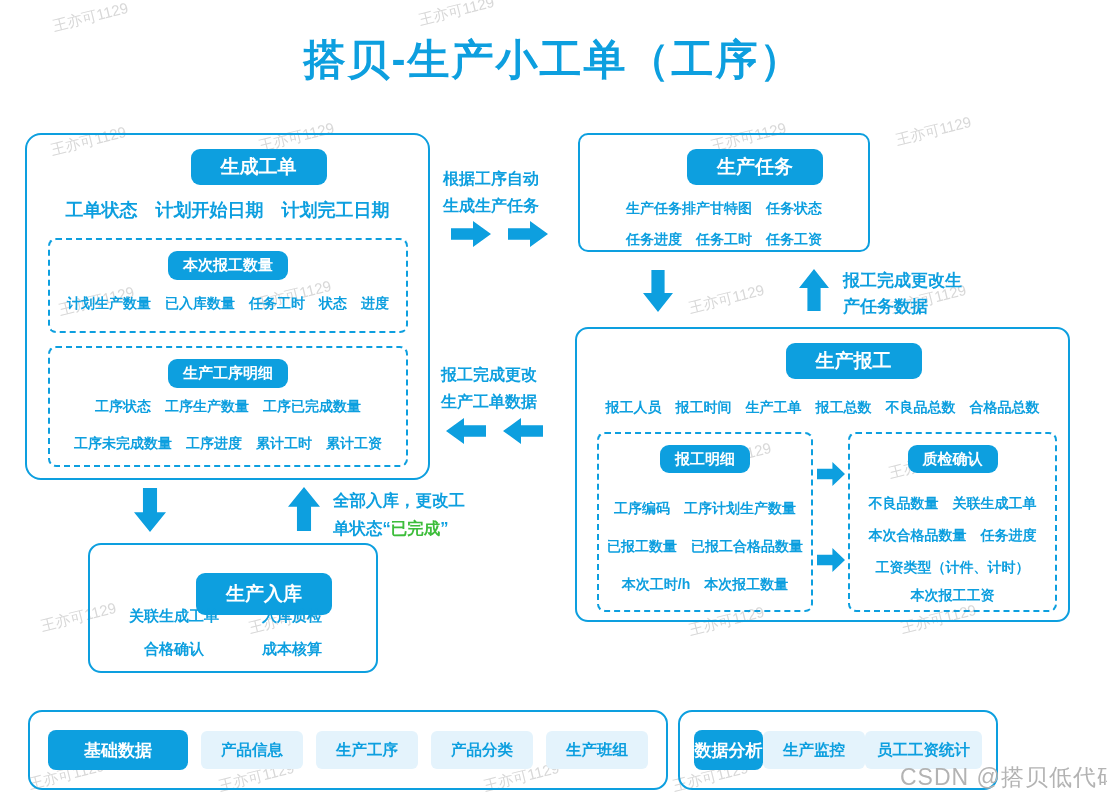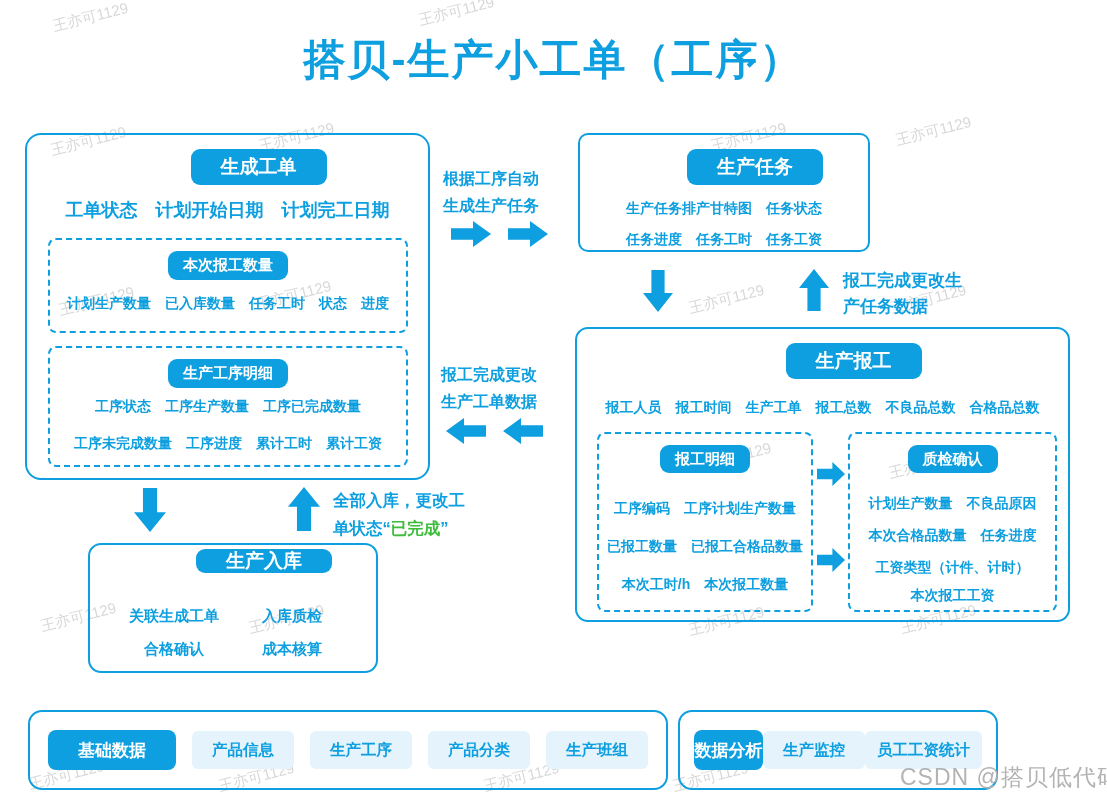--- a/index.html
+++ b/index.html
@@ -112,29 +112,29 @@
       <div class="line sm" style="top:66px">工序编码　工序计划生产数量</div>
       <div class="line sm" style="top:104px">已报工数量　已报工合格品数量</div>
       <div class="line sm" style="top:142px">本次工时/h　本次报工数量</div>
     </div>
 
     <div class="arrow ar-right" style="left:240px;top:133px;width:28px;height:24px"></div>
     <div class="arrow ar-right" style="left:240px;top:219px;width:28px;height:24px"></div>
 
     <div class="dashed" style="left:271px;top:103px;width:209px;height:180px">
       <div class="pill sm" style="height:28px">质检确认</div>
-      <div class="line sm" style="top:61px">计划生产数量　不良品原因</div>
+      <div class="line sm" style="top:61px">不良品数量　关联生成工单</div>
       <div class="line sm" style="top:93px">本次合格品数量　任务进度</div>
       <div class="line sm" style="top:125px">工资类型（计件、计时）</div>
       <div class="line sm" style="top:153px">本次报工工资</div>
     </div>
   </div>
 
   <div class="box" style="left:88px;top:543px;width:290px;height:130px;border-radius:13px">
-    <div class="pill lg" style="top:4px;height:24px">生产入库</div>
+    <div class="pill lg" style="top:28px;height:42px">生产入库</div>
     <div class="cell" style="left:14px;top:62px">关联生成工单</div>
     <div class="cell" style="left:132px;top:62px">入库质检</div>
     <div class="cell" style="left:14px;top:95px">合格确认</div>
     <div class="cell" style="left:132px;top:95px">成本核算</div>
   </div>
 
   <div class="note" style="left:443px;top:165px">
     <div>根据工序自动</div>
     <div>生成生产任务</div>
   </div>
@@ -156,21 +156,21 @@
   </div>
 
   <div class="arrow ar-down" style="left:134px;top:488px;width:32px;height:44px"></div>
   <div class="arrow ar-up" style="left:288px;top:487px;width:32px;height:44px"></div>
   <div class="note" style="left:333px;top:486px;font-size:16.5px;line-height:28px">
     <div>全部入库，更改工</div>
     <div><span>单状态“</span><span class="green">已完成</span><span>”</span></div>
   </div>
 
   <div class="bar" style="left:28px;top:710px;width:640px;height:80px">
-    <div class="primary-btn" style="width:128px">基础数据</div>
+    <div class="primary-btn" style="width:140px">基础数据</div>
     <div class="chip">产品信息</div>
     <div class="chip">生产工序</div>
     <div class="chip">产品分类</div>
     <div class="chip">生产班组</div>
   </div>
 
   <div class="bar" style="left:678px;top:710px;width:320px;height:80px;padding:9px 14px">
     <div class="primary-btn" style="width:135px">数据分析</div>
     <div class="chip">生产监控</div>
     <div class="chip" style="padding:0 12px">员工工资统计</div>

